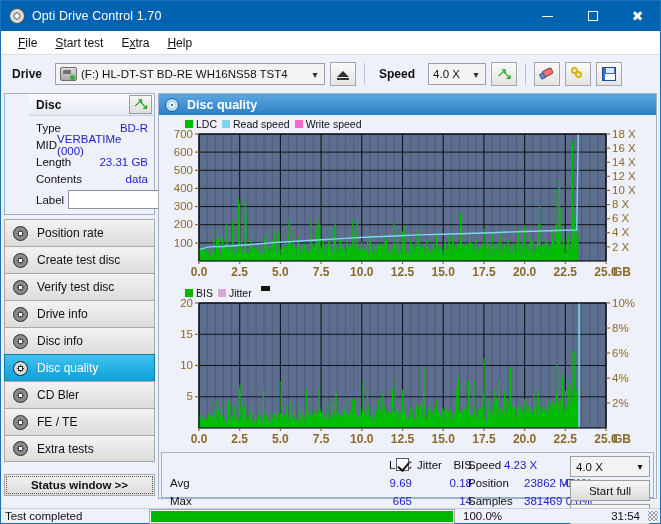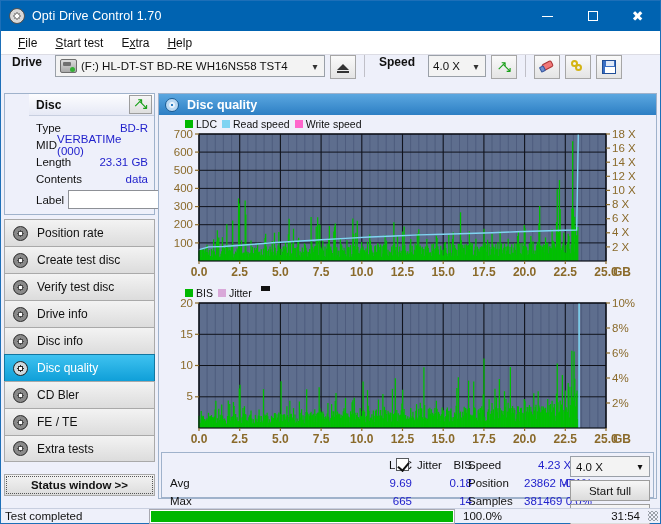--- a/index.html
+++ b/index.html
@@ -61,21 +61,21 @@
     font-size: 12px; color: #111;
     padding: 2px 9px;
   }
   .menu-item u { text-decoration: underline; }
 
   
   .toolbar {
     height: 38px;
     background: #eef0fa;
     display: flex;
-    align-items: flex-start;
+    align-items: center;
     padding: 0 5px;
     gap: 5px;
   }
   .tb-label { font-size: 12px; font-weight: bold; color: #111; padding: 0 8px 0 6px; }
   .combo {
     height: 22px;
     background: #fff;
     border: 1px solid #9aa0a8;
     display: flex; align-items: center;
     font-size: 11.5px; color: #111;
@@ -1795,21 +1795,21 @@
           <span class="st blue r" style="left:330px;top:42px;width:100px">0.0%</span>
 
           <span class="st dark" style="left:8px;top:60px">Total</span>
           <span class="st blue r" style="left:190px;top:60px;width:60px">3700286</span>
           <span class="st blue r" style="left:255px;top:60px;width:55px">69658</span>
 
           <span class="cbox" style="left:234px;top:5px"></span>
           <span class="st dark" style="left:255px;top:6px">Jitter</span>
 
           <span class="st dark" style="left:306px;top:6px">Speed</span>
-          <span class="st blue" style="left:376px;top:6px">4.23 X</span>
+          <span class="st blue" style="left:342px;top:6px">4.23 X</span>
           <span class="st dark" style="left:306px;top:24px">Position</span>
           <span class="st blue" style="left:362px;top:24px">23862 MB</span>
           <span class="st dark" style="left:306px;top:42px">Samples</span>
           <span class="st blue" style="left:362px;top:42px">381469</span>
 
           <div class="scombo" style="left:408px;top:3px;width:80px">
             <span>4.0 X</span>
             <span class="chev" style="margin-left:auto;width:18px;text-align:center;font-size:10px">▾</span>
           </div>
           <div class="sbtn" style="left:408px;top:27px;width:80px;height:21px">Start full</div>

